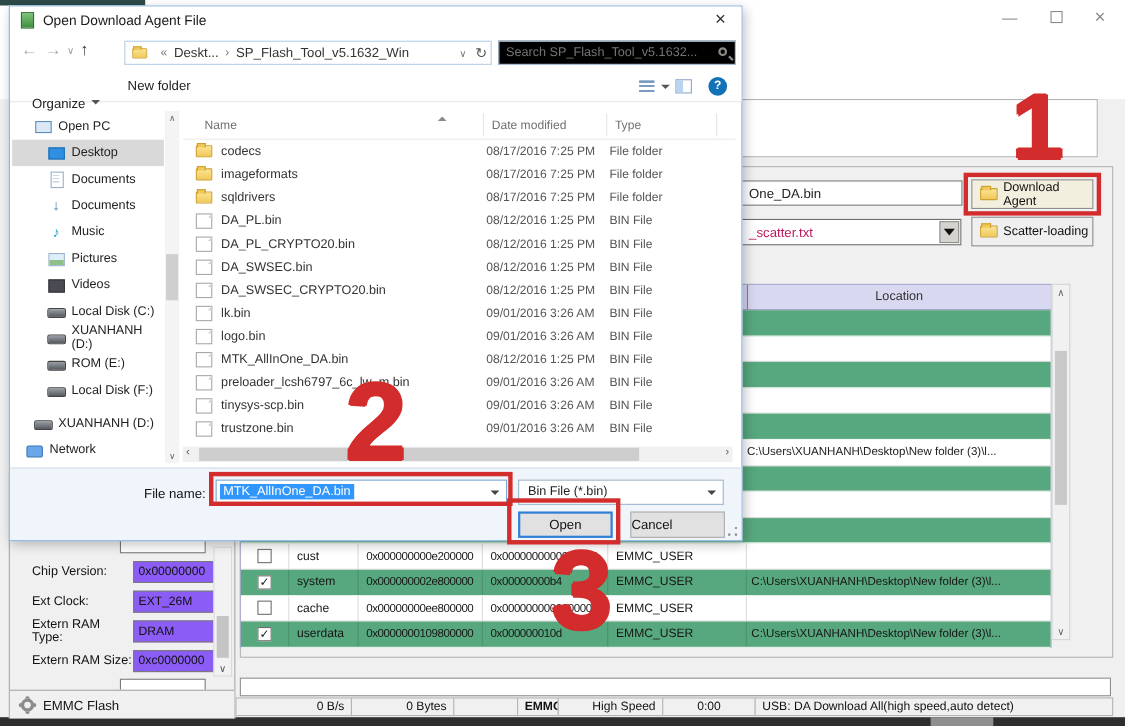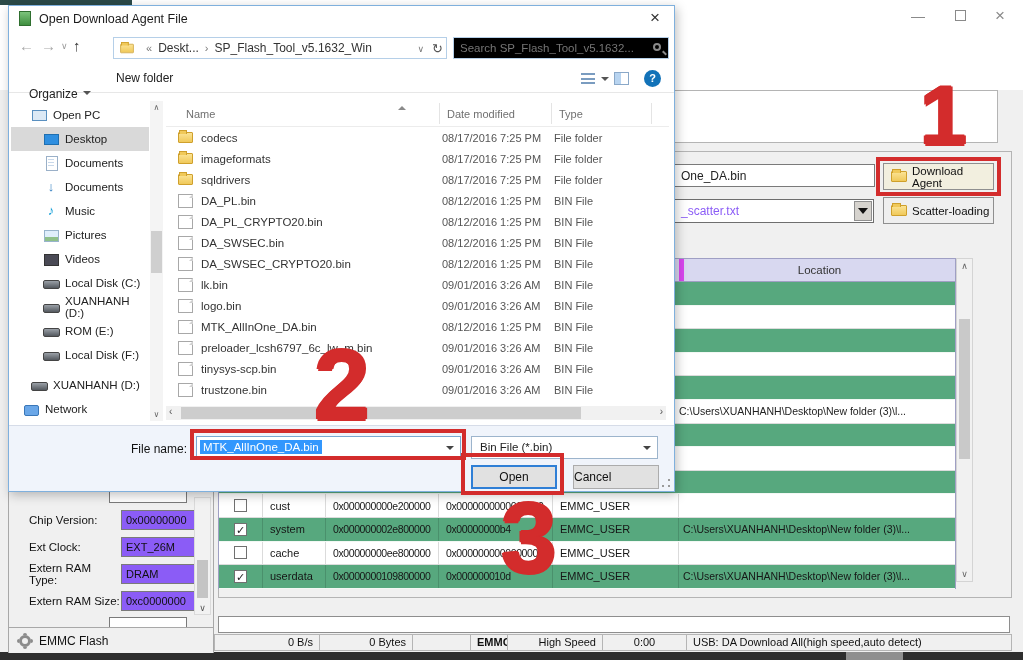--- a/index.html
+++ b/index.html
@@ -21,29 +21,29 @@
 
   .da-field { position:absolute; left:350px; top:164px; width:525px; height:23px; background:#fff; border:1px solid #7a7a7a; }
   .da-field span { position:absolute; left:330px; top:4px; font-size:12px; color:#222; }
   .btn3d { position:absolute; background:#efefef; border:1px solid #8f8f8f; display:flex; align-items:center; justify-content:flex-start; padding-left:7px; font-size:11.5px; color:#111; cursor:default; }
   .btn-da   { left:883px; top:163px; width:111px; height:27px; background:#f2efdf; }
   .btn-scat { left:883px; top:197px; width:111px; height:27px; }
   .fold { width:16px; height:11px; background:linear-gradient(#fbe394,#f0c95a); border:1px solid #cfa02c; border-radius:1px; position:relative; margin-right:5px; flex:0 0 16px; }
   .fold::before { content:""; position:absolute; left:0; top:-3px; width:7px; height:3px; background:#f0c95a; border:1px solid #cfa02c; border-bottom:none; }
 
   .scat-combo { position:absolute; left:350px; top:199px; width:524px; height:24px; background:#fff; border:1px solid #6e6e6e; }
-  .scat-combo .val { position:absolute; left:330px; top:4px; font-size:12px; color:#8b5cf6; }
+  .scat-combo .val { position:absolute; left:330px; top:4px; font-size:12px; color:#be185d; }
   .scat-btn { position:absolute; right:1px; top:1px; width:18px; height:20px; background:#d6d3ce; border:1px solid #8f8f8f; display:flex; align-items:center; justify-content:center; }
   .tri-dn { width:0; height:0; border:5px solid transparent; border-top:6px solid #111; margin-top:5px; }
 
   
   .ftable { position:absolute; left:218px; top:258px; width:738px; height:331px; background:#fff; border:1px solid #9f9fc4; }
   .fthead { display:flex; height:23px; background:#d8d8f0; border-bottom:1px solid #9f9fc4; }
   .fthead .spacer { width:460px; }
-  .fthead .loc { flex:1; border-left:5px solid #d946ef; text-align:center; font-size:11.5px; color:#333; line-height:22px; }
+  .fthead .loc { flex:1; border-left:1px solid #d946ef; text-align:center; font-size:11.5px; color:#333; line-height:22px; }
   .trow { height:23.6px; display:flex; align-items:center; overflow:hidden; }
   .trow.white { background:#fff; border-bottom:1px solid #dcdcdc; }
   .trow.green { background:#57a87e; border-bottom:1px solid #f2f8f4; }
   .loc-only { margin-left:460px; font-size:10.5px; color:#222; }
   .cbcell { width:44px; display:flex; justify-content:center; align-self:stretch; align-items:center; border-right:1px solid rgba(0,0,0,.14); }
   .cbox { width:13px; height:13px; background:#fff; border:1px solid #707070; font-size:11px; line-height:12px; text-align:center; color:#222; }
   .cell { align-self:stretch; display:flex; align-items:center; border-right:1px solid rgba(0,0,0,.14); padding-left:7px; font-size:11px; color:#161616; white-space:nowrap; }
   .cname { width:63px; }
   .caddr { width:113px; font-size:10.5px; letter-spacing:-0.4px; }
   .caddr2 { width:114px; font-size:10.5px; letter-spacing:-0.4px; }

